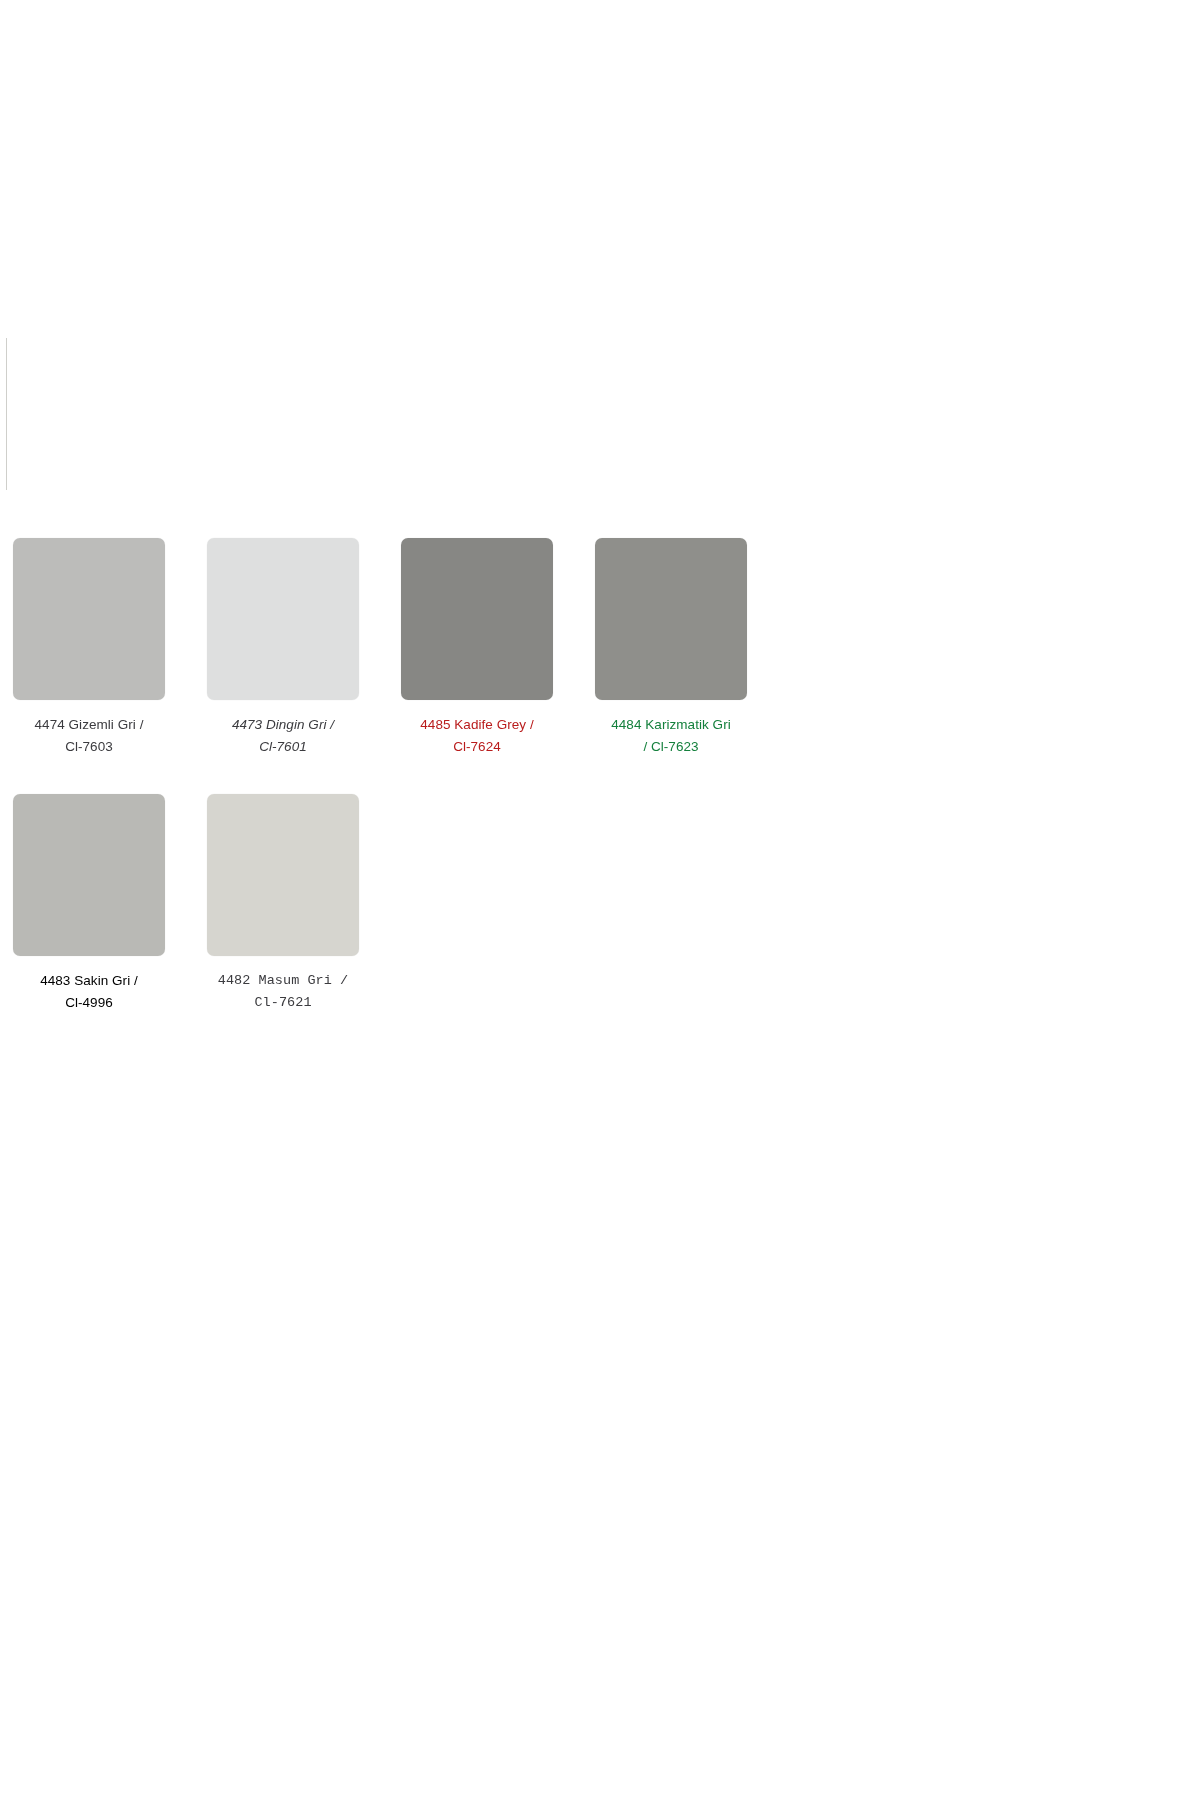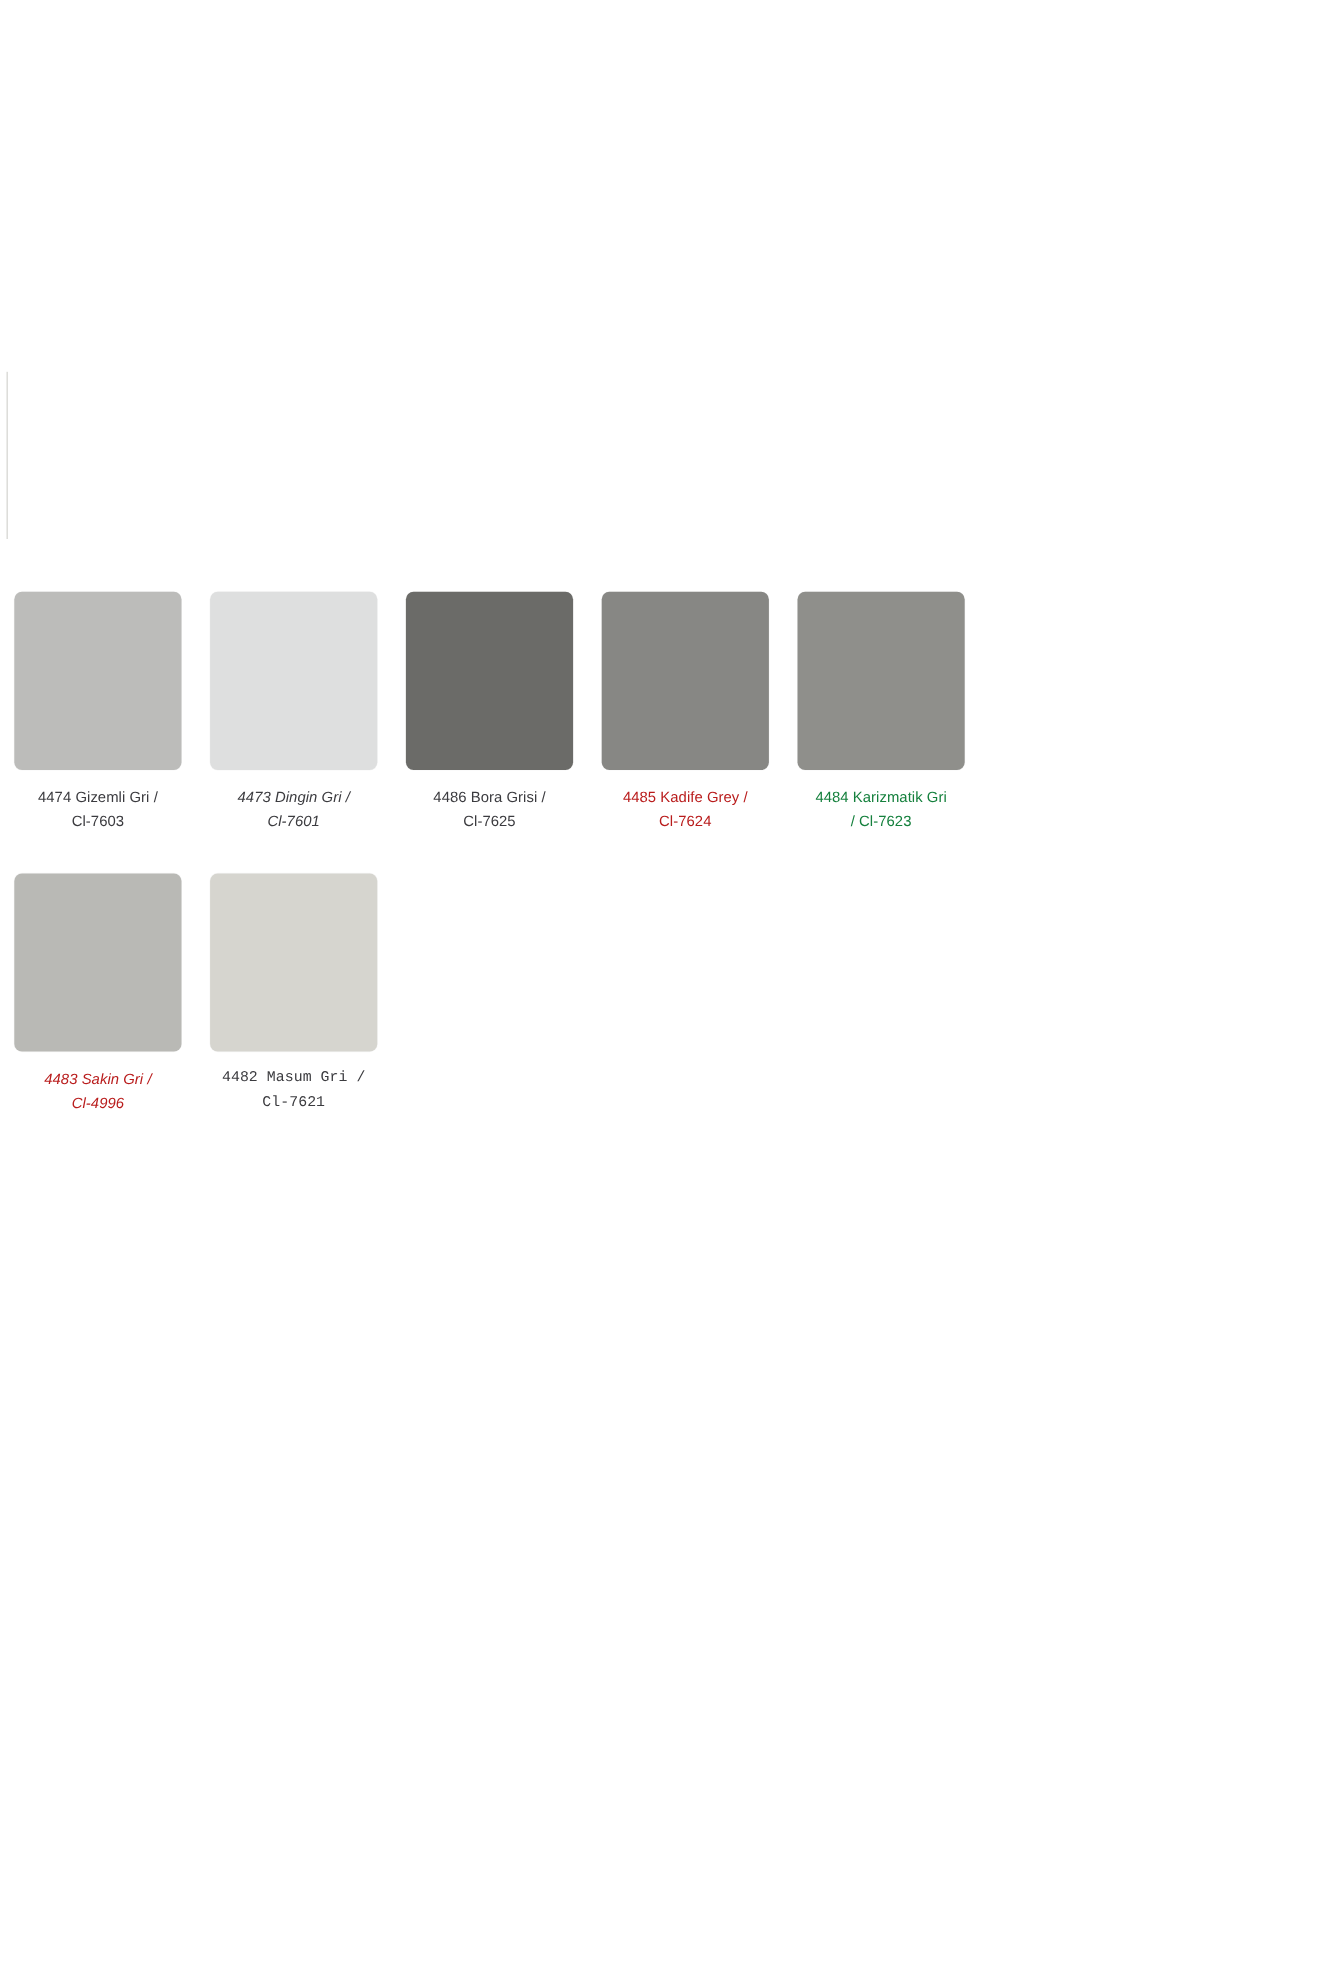--- a/index.html
+++ b/index.html
@@ -33,20 +33,21 @@
     top: 538px;
     width: 1200px;
   }
 
   .swatch-row {
     display: flex;
     flex-direction: row;
     align-items: flex-start;
     justify-content: flex-start;
     width: 1200px;
+    gap: 16px;
   }
 
   .swatch-cell {
     width: 178px;
     margin-right: 0px;
     display: flex;
     flex-direction: column;
     align-items: center;
   }
 
@@ -93,27 +94,20 @@
 
 
     <div class="swatch-cell">
       <div class="swatch-chip" style="background: rgb(222, 223, 223);"></div>
       <div class="swatch-caption" style="color: rgb(59, 59, 63); font-style: italic;">
         <span>4473 Dingin Gri /</span><br>
         <span>Cl-7601</span>
       </div>
     </div>
 
-    <div class="swatch-cell">
-      <div class="swatch-chip" style="background: rgb(107, 107, 104);"></div>
-      <div class="swatch-caption" style="color: rgb(59, 59, 63);">
-        <span>4486 Bora Grisi /</span><br>
-        <span>Cl-7625</span>
-      </div>
-    </div>
 
     <div class="swatch-cell">
       <div class="swatch-chip" style="background: rgb(135, 135, 132);"></div>
       <div class="swatch-caption" style="color: #b91c1c;">
         <span>4485 Kadife Grey /</span><br>
         <span>Cl-7624</span>
       </div>
     </div>
 
     <div class="swatch-cell">
@@ -125,21 +119,21 @@
     </div>
 
   </div>
 
   <div class="row-gap"></div>
 
   <div class="swatch-row">
 
     <div class="swatch-cell">
       <div class="swatch-chip" style="background: rgb(185, 185, 181);"></div>
-      <div class="swatch-caption" style="color: #b91c1c; font-style: italic;">
+      <div class="swatch-caption" style="color: #000000;">
         <span>4483 Sakin Gri /</span><br>
         <span>Cl-4996</span>
       </div>
     </div>
 
     <div class="swatch-cell">
       <div class="swatch-chip" style="background: rgb(214, 213, 207);"></div>
       <div class="swatch-caption" style="color: rgb(59, 59, 63); font-family: Liberation Mono, monospace;">
         <span>4482 Masum Gri /</span><br>
         <span>Cl-7621</span>

